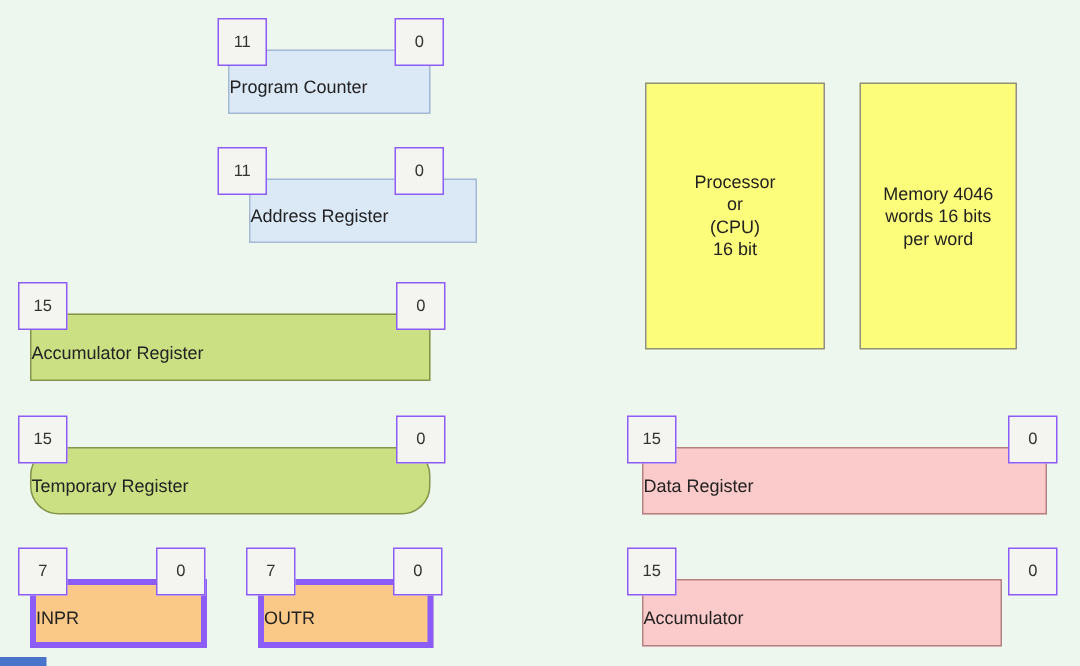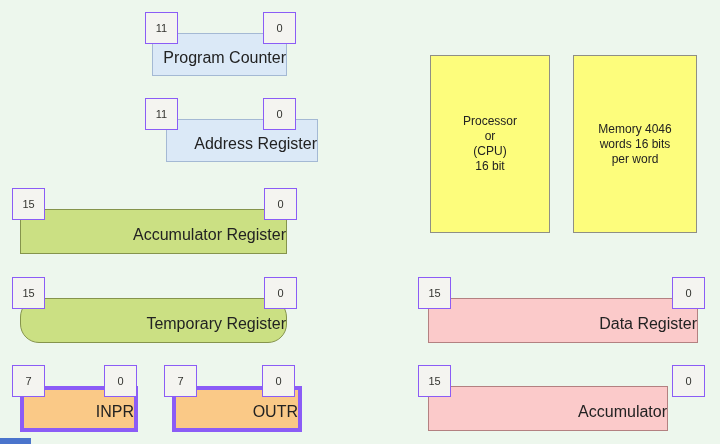--- a/index.html
+++ b/index.html
@@ -32,22 +32,22 @@
     color: #33332f;
     z-index: 2;
   }
   .bit-l { left: 0; }
   .bar {
     position: absolute;
     top: 21px;
     box-sizing: border-box;
     display: flex;
     align-items: center;
-    justify-content: flex-end;
-    font-size: 16px;
+    justify-content: flex-start;
+    font-size: 12px;
     color: #222222;
     z-index: 1;
     padding-top: 6px;
   }
 
   
   .blue  .bar { background: #dbe9f7; border: 1px solid #a4b9d4; }
   .green .bar { background: #cbe083; border: 1px solid #85944c; }
   .orange .bar { background: #fac987; border: 4px solid #8b5cf6; }
   .pink  .bar { background: #fbcaca; border: 1px solid #b38181; }
@@ -68,21 +68,21 @@
   #tr   { left: 12px;  top: 277px; width: 285px; height: 68px; }
   #tr   .bit-r { left: 252px; }
   #tr   .bar { left: 8px; width: 267px; height: 45px; border-radius: 19px; }
 
   #inpr { left: 12px;  top: 365px; width: 126px; height: 69px; }
   #inpr .bit-r { left: 92px; }
   #inpr .bar { left: 8px; width: 118px; height: 46px; }
 
   #outr { left: 164px; top: 365px; width: 132px; height: 69px; }
   #outr .bit-r { left: 98px; }
-  #outr .bar { left: 8px; width: 130px; height: 46px; }
+  #outr .bar { left: 8px; width: 117px; height: 46px; }
 
   #dr   { left: 418px; top: 277px; width: 287px; height: 68px; }
   #dr   .bit-r { left: 254px; }
   #dr   .bar { left: 10px; width: 270px; height: 45px; }
 
   #ac   { left: 418px; top: 365px; width: 287px; height: 68px; }
   #ac   .bit-r { left: 254px; }
   #ac   .bar { left: 10px; width: 240px; height: 45px; }
 
   
@@ -94,21 +94,21 @@
     display: flex;
     flex-direction: column;
     align-items: center;
     justify-content: center;
     text-align: center;
     font-size: 12px;
     line-height: 15px;
     color: #222222;
   }
   #cpu { left: 430px; top: 55px; width: 120px; height: 178px; }
-  #mem { left: 573px; top: 55px; width: 124px; height: 178px; }
+  #mem { left: 573px; top: 55px; width: 105px; height: 178px; }
 
   
   #edge-fragment {
     position: absolute;
     left: 0px;
     top: 438px;
     width: 31px;
     height: 6px;
     background: #4a74cc;
   }

